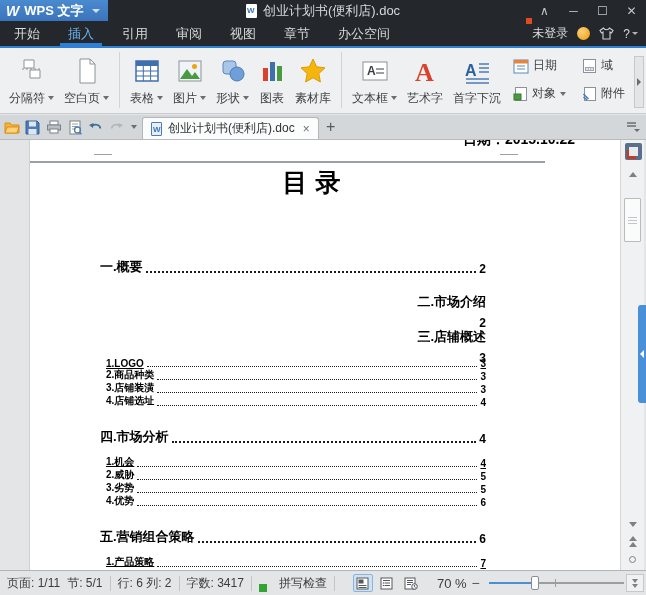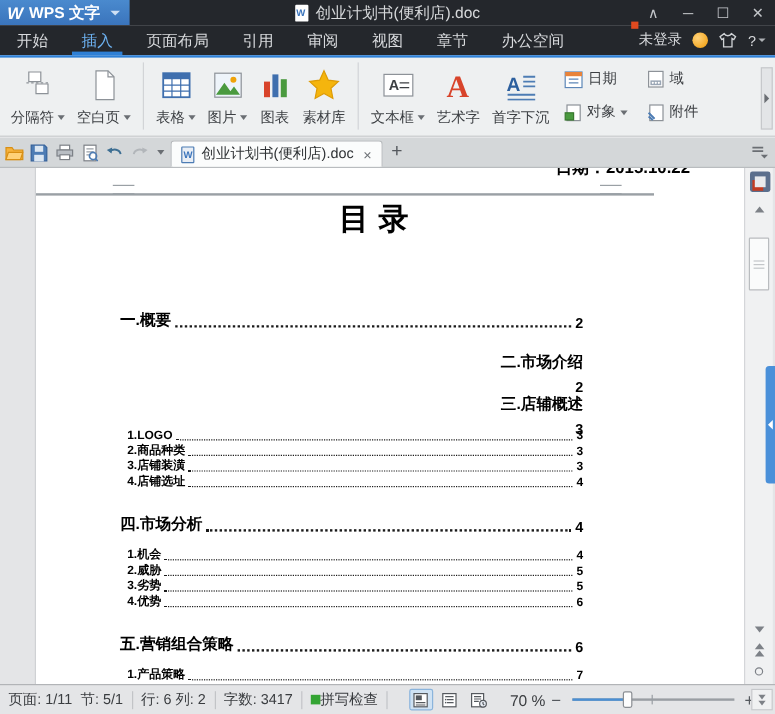--- a/index.html
+++ b/index.html
@@ -61,21 +61,21 @@
   .margin-line { position:absolute; top:21px; left:0; width:515px; height:2px; background:#9aa0a5; }
   .corner-mark { position:absolute; width:18px; height:8px; border-top:1px solid #9aa0a5; border-bottom:1px solid #9aa0a5; }
   .cm-left { left:64px; top:14px; }
   .cm-right { left:470px; top:14px; }
   .toc-title { position:absolute; top:26px; left:0; right:40px; text-align:center; font-size:25px; font-weight:bold; letter-spacing:8px; color:#000; }
   #toc-list { position:absolute; top:118px; left:70px; width:386px; }
   .toc-row { display:flex; align-items:flex-end; color:#000; font-weight:bold; }
   .toc-row.l1 { font-size:13px; height:18px; }
   .toc-row.l2 { font-size:10px; height:13px; padding-left:6px; }
   .l1 + .l1 { margin-top:17px;flex-direction:column; }
-  .l1 + .l2 { margin-top:10px; }
+  .l1 + .l2 { margin-top:10px;text-decoration:underline; }
   .l2 + .l1 { margin-top:20px; }
   .leader { flex:1; border-bottom:2px dotted #1a1a1a; margin:0 3px 3px 3px; }
   .l2 .leader { border-bottom-width:1.5px; margin-bottom:2px; }
   .toc-page { font-size:12px; }
   .l2 .toc-page { font-size:10px; }
 
   
   .vscroll { position:absolute; right:2px; top:0; width:24px; height:100%; background:#f0f1f2; border-left:1px solid #d4d6d9; }
   .scroll-arrow { position:absolute; left:4px; width:15px; height:14px; display:flex; align-items:center; justify-content:center; }
   .tri-up { width:0; height:0; border-left:4px solid transparent; border-right:4px solid transparent; border-bottom:5px solid #7d8187; }
@@ -90,21 +90,21 @@
   .side-pull-tab { position:absolute; right:0; top:305px; width:8px; height:98px; background:#4a90d9; border-radius:3px 0 0 3px; display:flex; align-items:center; justify-content:center; z-index:5; }
   .tri-left-w { width:0; height:0; border-top:4px solid transparent; border-bottom:4px solid transparent; border-right:4px solid #fff; }
 
   .nextpage-box { position:absolute; right:2px; bottom:3px; width:18px; height:18px; background:#f0f1f2; border:1px solid #c6c8cb; display:flex; flex-direction:column; align-items:center; justify-content:center; gap:1px; z-index:6; }
   .tiny-tri-down { width:0; height:0; border-left:3.5px solid transparent; border-right:3.5px solid transparent; border-top:4px solid #7d8187; }
 
   
   .statusbar { position:absolute; left:0; right:0; bottom:0; height:25px; background:#e4e5e7; border-top:1px solid #b2b4b7; display:flex; align-items:center; font-size:12px; color:#3a3d40; }
   .sb-item { padding:0 7px; white-space:nowrap; }
   .sb-sep { width:1px; height:15px; background:#c2c4c7; }
-  .spell-wrap { display:flex; align-items:center; gap:0; padding:0 7px; }
+  .spell-wrap { display:flex; align-items:flex-end; gap:12px; padding:0 7px; }
   .green-sq { width:8px; height:8px; background:#33a433; }
   .view-icons { display:flex; align-items:center; gap:4px; margin-left:18px; }
   .vicon { width:20px; height:18px; display:flex; align-items:center; justify-content:center; border:1px solid transparent; border-radius:2px; }
   .vicon.selected { background:#cfe2f3; border-color:#8ab4dc; }
   .zoom-label { margin-left:16px; font-size:13px; }
   .zoom-btn { width:18px; text-align:center; font-size:14px; color:#55595e; }
   .zslider { position:relative; width:135px; height:16px; margin:0 4px; }
   .ztrack { position:absolute; top:7px; left:0; right:0; height:2px; background:#9a9ea3; }
   .ztrack-fill { position:absolute; top:7px; left:0; width:45px; height:2px; background:#4a8fd4; }
   .ztick { position:absolute; top:4px; left:66px; width:1px; height:8px; background:#9a9ea3; }
@@ -129,21 +129,20 @@
     <div class="win-btn">─</div>
     <div class="win-btn">☐</div>
     <div class="win-btn">✕</div>
   </div>
 </div>
 
 <div class="menubar">
   <div class="menu-tabs">
       <div class="mtab">开始</div>
       <div class="mtab active">插入</div>
-      <div class="mtab">页面布局</div>
       <div class="mtab">引用</div>
       <div class="mtab">审阅</div>
       <div class="mtab">视图</div>
       <div class="mtab">章节</div>
       <div class="mtab">办公空间</div>
     </div>
   <div class="menu-right">
     <div class="login-wrap">
       <span class="red-dot"></span>
       <span>未登录</span>
@@ -207,20 +206,32 @@
     <div class="rbtn">
       <div class="ricon">
         <svg width="28" height="26" viewBox="0 0 28 26">
             <rect x="3" y="3" width="22" height="20" fill="#eef4fa" stroke="#8d9298"></rect>
             <circle cx="18.5" cy="8.5" r="2.5" fill="#f0a30a"></circle>
             <path d="M4 21 L11 11 L16 18 L19 14 L24 21 Z" fill="#4a9a3f"></path>
           </svg>
       </div>
       <div class="rlabel">
           <span>图片</span>
+          <span class="caret"></span>
+        </div>
+    </div>
+    <div class="rbtn">
+      <div class="ricon">
+        <svg width="28" height="26" viewBox="0 0 28 26">
+            <rect x="4" y="3" width="13" height="13" rx="3" fill="#a8c6e8" stroke="#5d87b8"></rect>
+            <circle cx="18" cy="16" r="7" fill="#6f9fd8" stroke="#4d7cb4"></circle>
+          </svg>
+      </div>
+      <div class="rlabel">
+          <span>形状</span>
           <span class="caret"></span>
         </div>
     </div>
     <div class="rbtn">
       <div class="ricon">
         <svg width="26" height="26" viewBox="0 0 26 26">
             <rect x="4" y="10" width="5" height="13" fill="#d8442b"></rect>
             <rect x="11" y="4" width="5" height="19" fill="#3f6fae"></rect>
             <rect x="18" y="8" width="5" height="15" fill="#4a9a3f"></rect>
           </svg>

